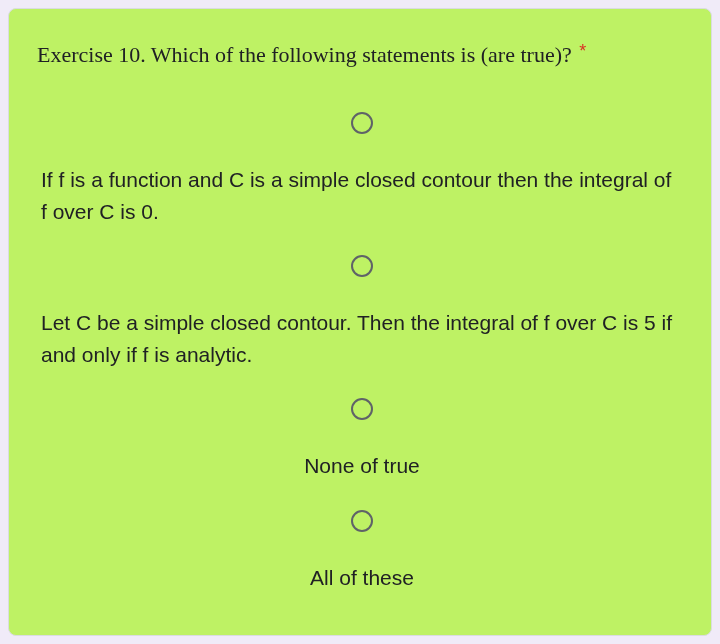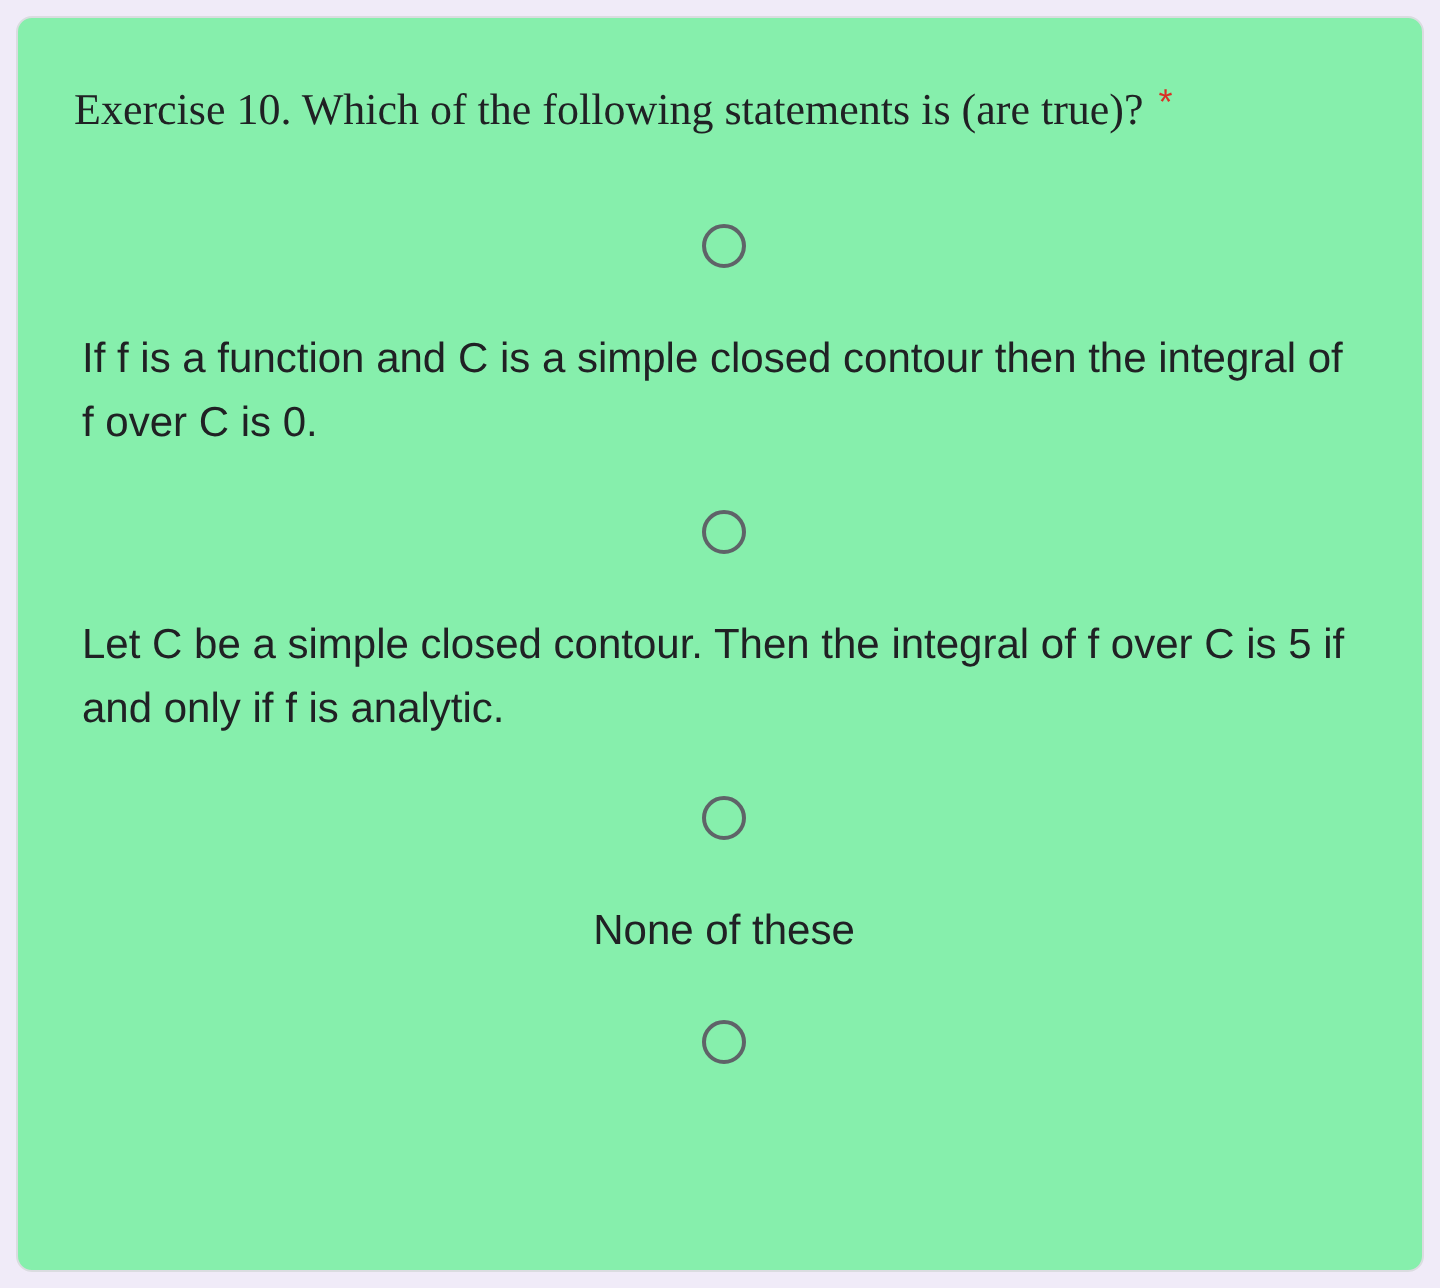--- a/index.html
+++ b/index.html
@@ -8,21 +8,21 @@
     box-sizing: border-box;
   }
   body {
     background: #f0ebf8;
     font-family: Arial, sans-serif;
     padding: 8px;
     width: 720px;
     height: 644px;
   }
   .card {
-    background: #86efac;
+    background: #bef264;
     border: 1px solid #dadce0;
     border-radius: 8px;
     padding: 28px 28px 20px 28px;
     height: 100%;
   }
   .question-title {
     font-family: "Comic Sans MS", "Comic Sans", cursive;
     font-size: 22px;
     color: #202124;
     line-height: 1.6;
@@ -81,21 +81,22 @@
     </div>
 
 
     <div class="option">
       <div class="radio"></div>
       <div class="option-text">Let C be a simple closed contour. Then the integral of f over C is 5 if and only if f is analytic.</div>
     </div>
 
     <div class="option">
       <div class="radio"></div>
-      <div class="option-text">None of these</div>
+      <div class="option-text">None of true</div>
     </div>
 
     <div class="option">
       <div class="radio"></div>
+      <div class="option-text">All of these</div>
     </div>
 
   </div>
 </div>
 
 </body></html>

